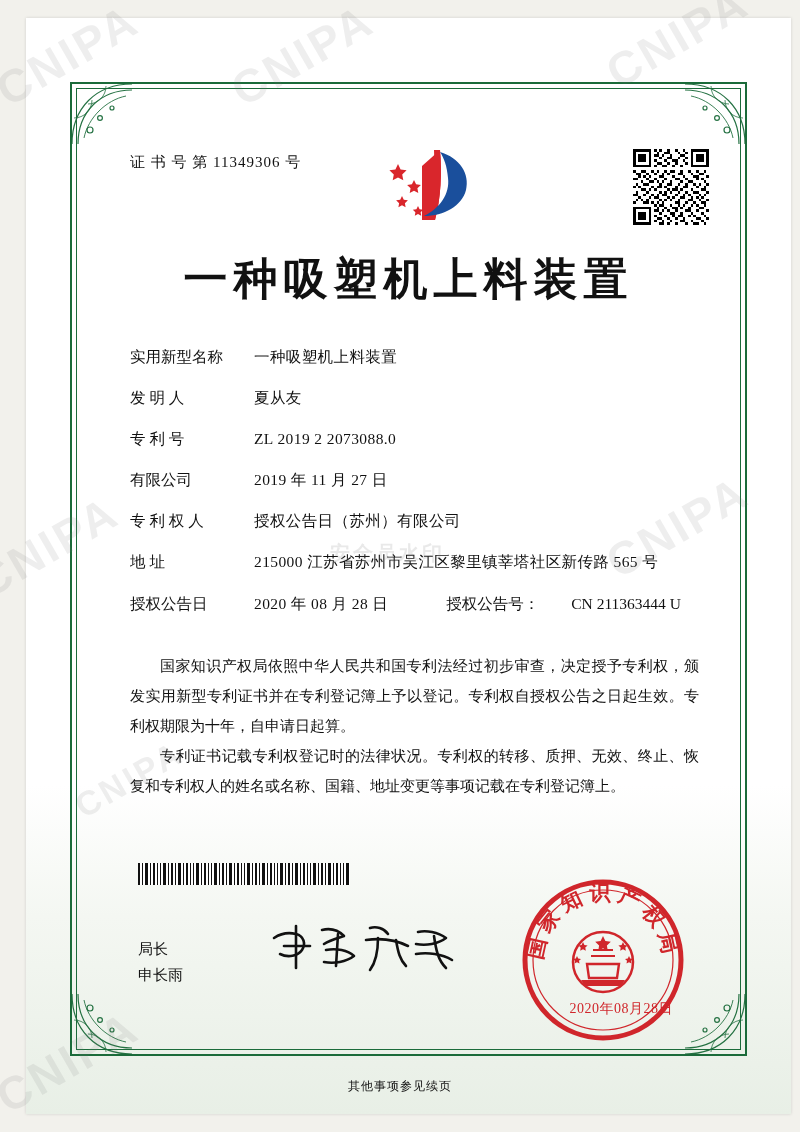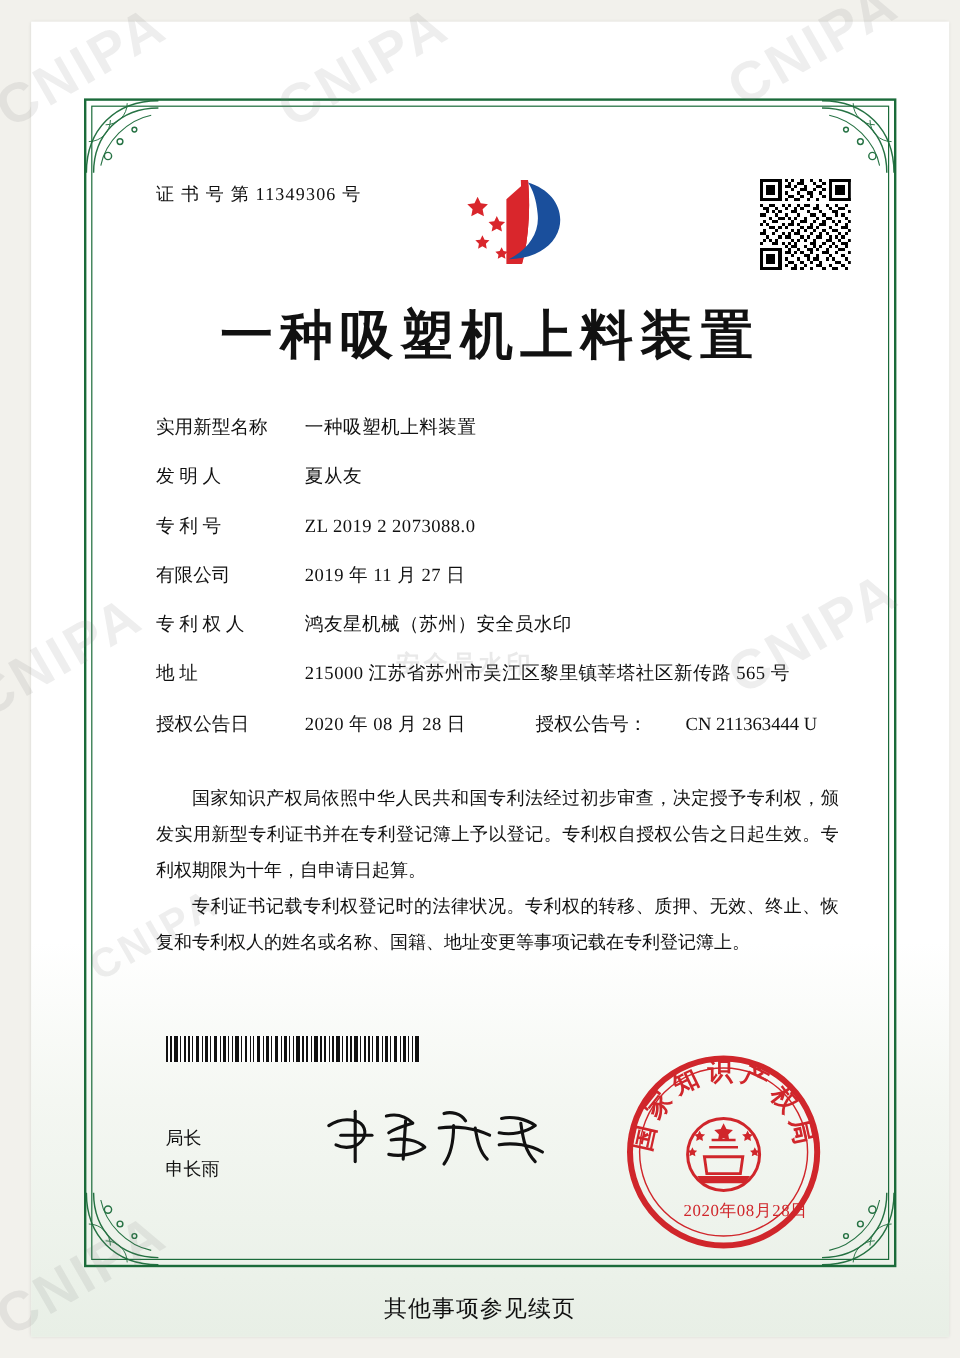--- a/index.html
+++ b/index.html
@@ -129,21 +129,21 @@
     color:#d0262b;font-size:14px;letter-spacing:.5px;
     font-family:"Liberation Serif","DejaVu Serif",serif;
   }
 
   .page-no{
     position:absolute;left:0;right:0;top:1030px;text-align:center;
     font-size:14px;color:#111;
   }
   .footer-note{
     position:absolute;left:0;right:0;top:1078px;text-align:center;
-    font-size:19px;color:#111;letter-spacing:1px;
+    font-size:12px;color:#111;letter-spacing:1px;
   }
 </style>
 </head>
 <body>
 
 <div class="watermark-layer">
   <div class="wm big" style="left:-10px;top:28px;">CNIPA</div>
   <div class="wm big" style="left:225px;top:28px;">CNIPA</div>
   <div class="wm big" style="left:600px;top:10px;">CNIPA</div>
   <div class="wm big" style="left:-30px;top:520px;">CNIPA</div>
@@ -458,21 +458,21 @@
       <div class="val">ZL 2019 2 2073088.0</div>
     </div>
 
     <div class="row">
       <div class="lbl">有限公司</div>
       <div class="val">2019 年 11 月 27 日</div>
     </div>
 
     <div class="row">
       <div class="lbl spread">专 利 权 人</div>
-      <div class="val">鸿友星机械（苏州）安全员水印</div>
+      <div class="val">授权公告日（苏州）有限公司</div>
     </div>
 
     <div class="row">
       <div class="lbl spread">地 址</div>
       <div class="val">215000 江苏省苏州市吴江区黎里镇莘塔社区新传路 565 号</div>
     </div>
 
     <div class="row">
       <div class="lbl">授权公告日</div>
       <div class="val" style="flex:0 0 auto;">2020 年 08 月 28 日</div>

